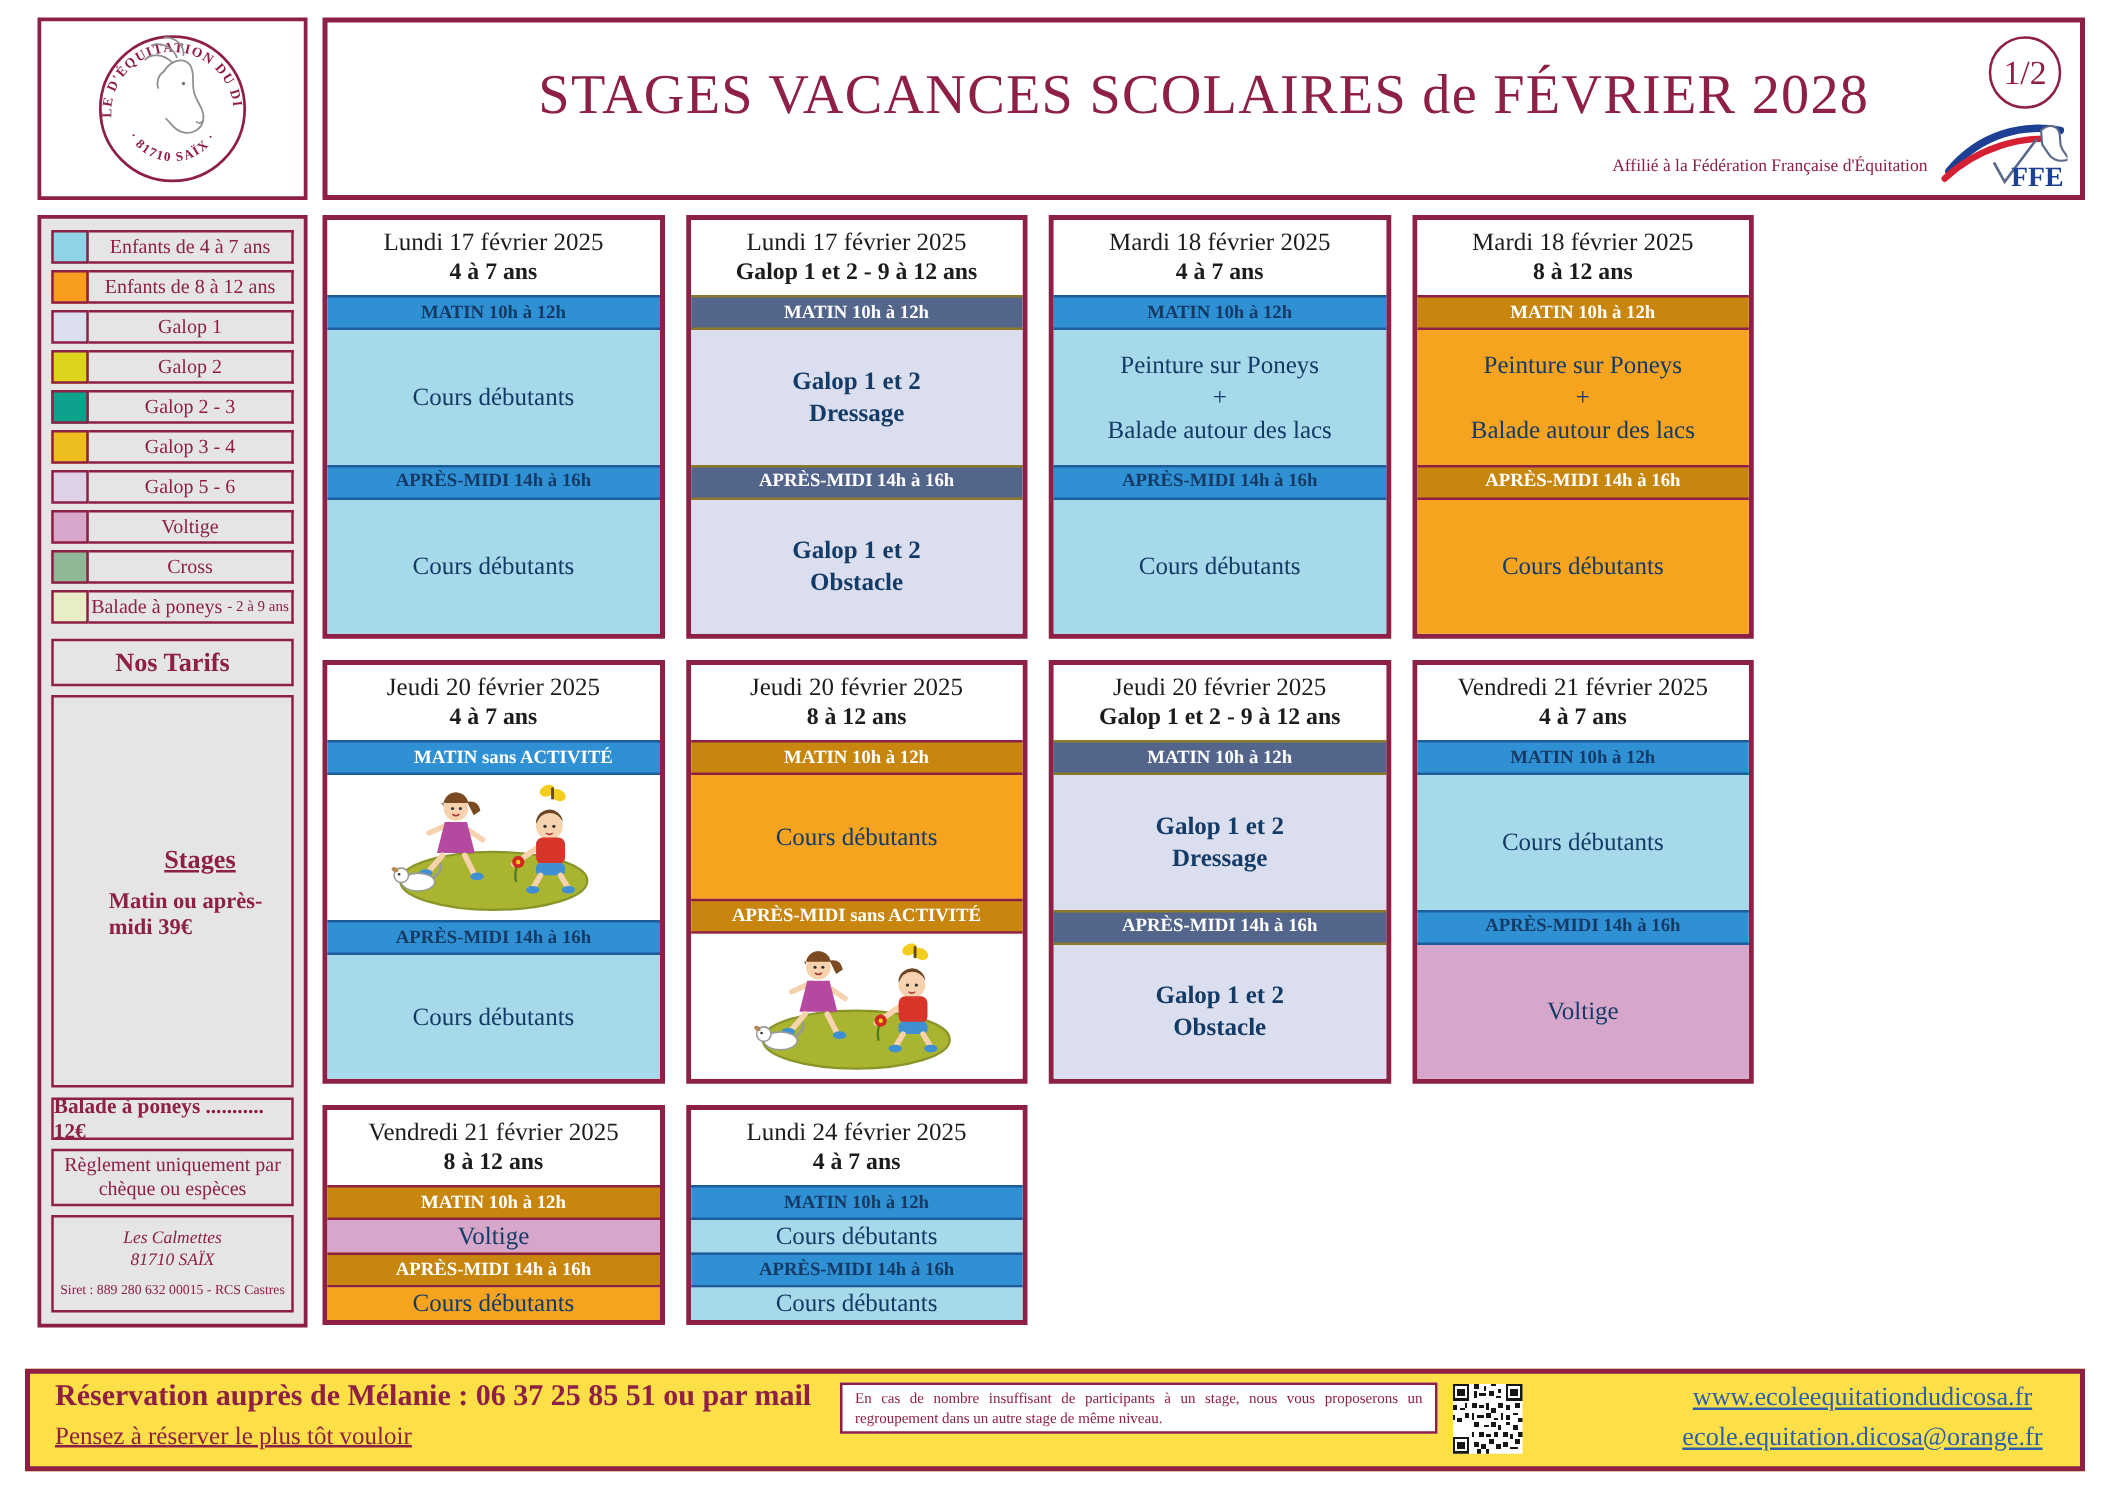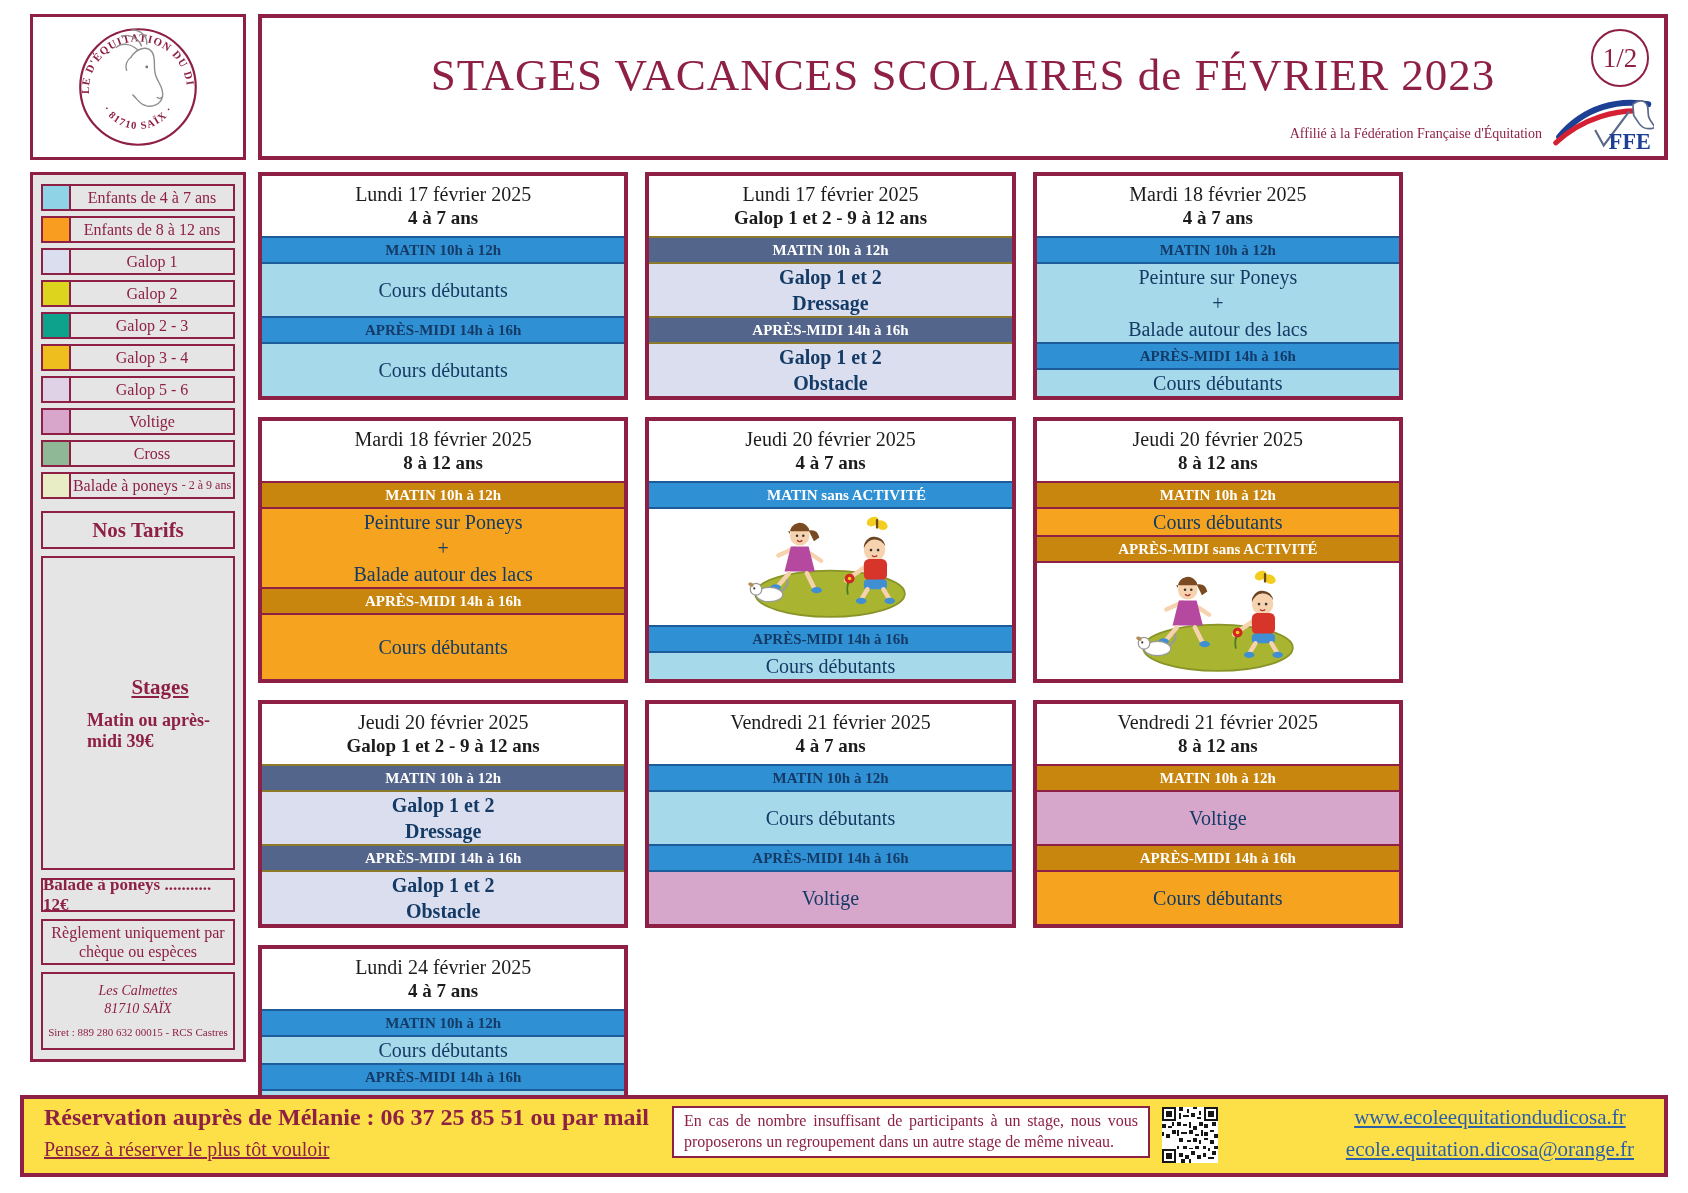--- a/index.html
+++ b/index.html
@@ -44,21 +44,21 @@
   .payment-box{border:2px solid var(--maroon);height:46px;margin-bottom:7px;flex:none;
                display:flex;align-items:center;justify-content:center;text-align:center;
                font-size:16px;color:var(--maroon);line-height:1.2;padding:0 6px;box-sizing:border-box;}
   .address-box{border:2px solid var(--maroon);height:78px;flex:none;text-align:center;
                color:var(--maroon);padding-top:8px;box-sizing:border-box;}
   .address-line{font-size:14px;line-height:1.25;font-style:italic;}
   .siret{font-size:11px;margin-top:9px;}
 
   
   .grid{position:absolute;left:258px;top:172px;width:1145px;height:888px;
-        display:grid;grid-template-columns:repeat(3,1fr);grid-template-rows:1fr 1fr;gap:17px;}
+        display:grid;grid-template-columns:repeat(4,1fr);grid-template-rows:1fr 1fr;gap:17px;}
   .card{border:4px solid var(--maroon);background:#fff;display:flex;flex-direction:column;
         box-sizing:border-box;}
   .card-head{height:60px;flex:none;display:flex;flex-direction:column;align-items:center;
              justify-content:center;background:#fff;}
   .card-date{font-size:20px;color:var(--ink);}
   .card-group{font-size:19px;font-weight:bold;color:var(--ink);margin-top:1px;}
   .band{height:28px;flex:none;display:flex;align-items:center;justify-content:center;
         font-weight:bold;font-size:15px;box-sizing:border-box;}
   .band.blue{background:var(--band_blue);color:var(--navy);
              border-top:2px solid var(--band_blue_dark);border-bottom:2px solid var(--band_blue_dark);}
@@ -75,21 +75,21 @@
   .cell.pink{background:var(--body_pink);}
   .cell.illu{background:#fff;padding:0;}
 
   
   .footer{position:absolute;left:20px;top:1095px;width:1648px;height:82px;
           border:4px solid var(--maroon);box-sizing:border-box;background:#fde047;}
   .res-main{position:absolute;left:20px;top:5px;font-weight:bold;font-size:24px;color:var(--maroon);}
   .res-sub{position:absolute;left:20px;top:39px;font-size:20px;color:var(--maroon);
            text-decoration:underline;}
   .notice-box{position:absolute;left:648px;top:7px;width:478px;border:2px solid var(--maroon);
-              font-size:16px;color:var(--maroon);padding:3px 10px;text-align:justify;
+              font-size:12px;color:var(--maroon);padding:3px 10px;text-align:justify;
               line-height:1.3;box-sizing:border-box;background:#fff;}
   .qr{position:absolute;left:1138px;top:8px;width:56px;height:56px;}
   .links{position:absolute;right:30px;top:3px;text-align:center;}
   .link{display:block;color:var(--link_blue);font-size:21px;text-decoration:underline;line-height:1.5;}
   .punctuality{position:absolute;left:300px;bottom:1px;width:950px;text-align:center;
                font-size:15px;color:var(--maroon);}
 </style>
 </head>
 <body>
 
@@ -115,21 +115,21 @@
         <path d="M84,33 c-4,-10 -15,-14 -23,-11"></path>
         <path d="M90,31 c1,-9 -8,-17 -17,-16"></path>
         <path d="M88,101 c-7,-2 -9,-8 -14,-12"></path>
         <circle cx="90" cy="57" r="1.6" fill="#777" stroke="none"></circle>
         <path d="M102,92 c2,1.5 4,1.5 5.5,-0.5"></path>
       </g>
     </svg>
   </div>
 
   <div class="title-box">
-    <div class="title">STAGES VACANCES SCOLAIRES de FÉVRIER 2023</div>
+    <div class="title">STAGES VACANCES SCOLAIRES de FÉVRIER 2028</div>
     <div class="badge">1/2</div>
     <div class="affil">Affilié à la Fédération Française d'Équitation</div>
     <svg class="ffe" viewBox="0 0 120 70" width="104" height="60">
       <path d="M10,50 C40,14 80,6 114,12" stroke="#1d3f94" stroke-width="7" fill="none" stroke-linecap="round"></path>
       <path d="M6,57 C38,27 78,18 108,20" stroke="#d42032" stroke-width="6" fill="none" stroke-linecap="round"></path>
       <path d="M96,12 c8,-7 15,-4 17,2 c2,6 -1,10 3,16 l6,9 c-8,3 -15,1 -19,-5 l-6,-9z" fill="#fff" stroke="#5a6a88" stroke-width="2"></path>
       <path d="M52,42 l10,18 l30,-40" stroke="#5a6a88" stroke-width="2.5" fill="none"></path>
       <text x="68" y="64" font-size="26" font-weight="bold" fill="#1d3f94" font-family="Liberation Serif, serif">FFE</text>
     </svg>
   </div>

